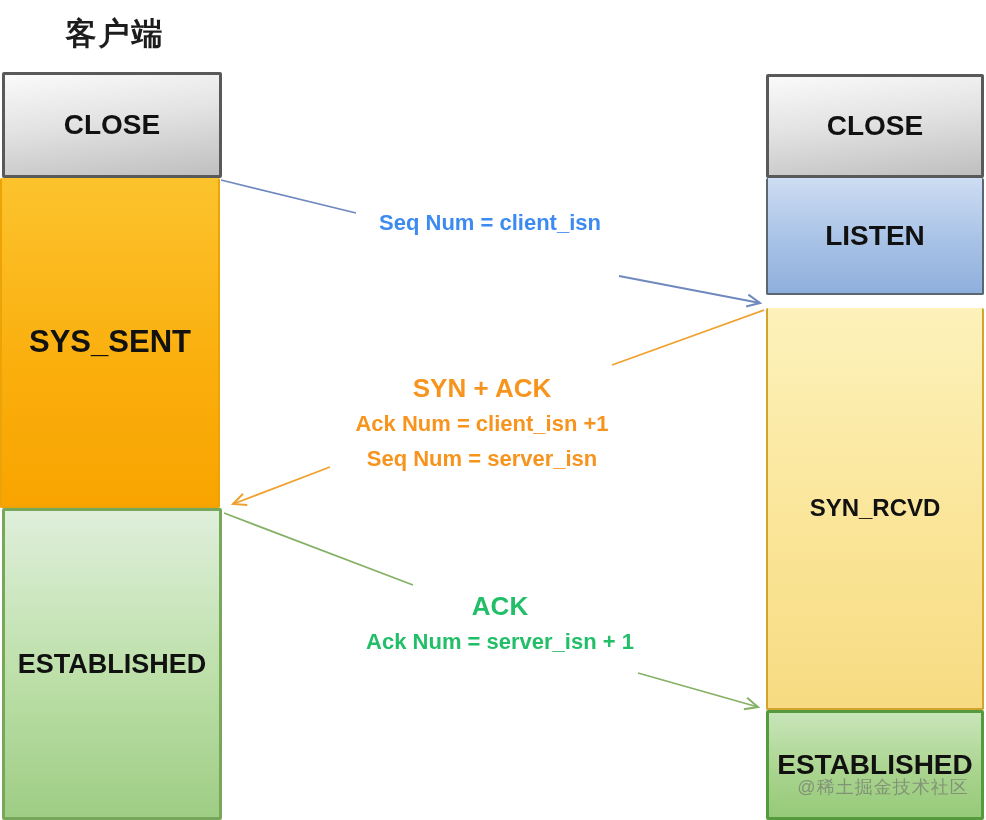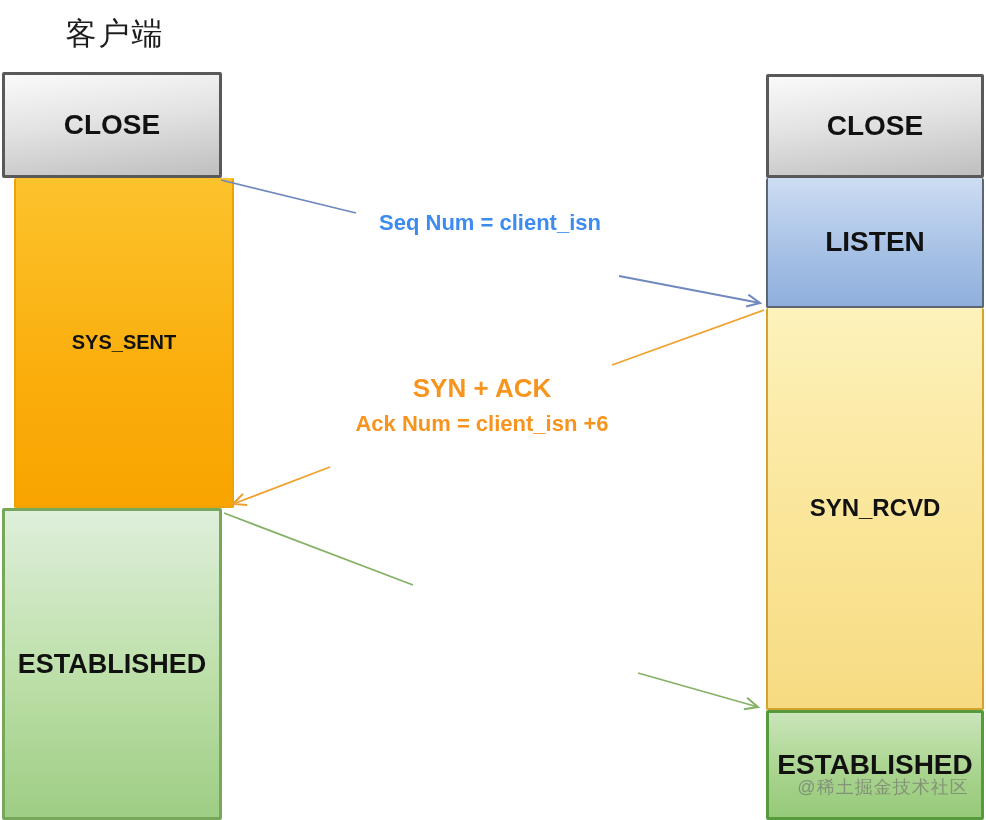--- a/index.html
+++ b/index.html
@@ -2,46 +2,46 @@
 <html><head>
 <meta charset="utf-8">
 <style>
   html,body{margin:0;padding:0;background:#fff;}
   #canvas{
     position:relative;width:986px;height:820px;background:#ffffff;overflow:hidden;
     font-family:"Liberation Sans",sans-serif;
   }
   .col-title{
     position:absolute;top:12px;height:44px;display:flex;align-items:center;justify-content:center;
-    font-size:31px;font-weight:400;color:#1d1d1d;letter-spacing:2px;
+    font-size:31px;font-weight:700;color:#1d1d1d;letter-spacing:2px;
   }
   #client-title{left:0;width:230px;}
   #server-title{left:764px;width:222px;}
 
   .state-box{
     position:absolute;display:flex;align-items:center;justify-content:center;
     font-weight:700;color:#111;box-sizing:border-box;white-space:nowrap;
     border-radius:2px;
     text-align:center;
   }
   
   .c-close      {left:2px;  top:72px;  width:220px;height:106px;font-size:28px;
                  background:linear-gradient(173deg,#fafafa 0%,#e3e3e3 45%,#bfbfbf 100%);
                  border:3px solid #595959;}
-  .c-syssent    {left:14px;  top:178px; width:220px;height:330px;font-size:20px;
+  .c-syssent    {left:0;  top:178px; width:220px;height:330px;font-size:31px;
                  background:linear-gradient(180deg,#fcc32d 0%,#faae0c 60%,#f9a400 100%);
                  border:2px solid #eca305;border-top:none;}
   .c-established{left:2px;  top:508px; width:220px;height:312px;font-size:27px;
                  background:linear-gradient(180deg,#dfefdb 0%,#bcdfa8 55%,#9ecd84 100%);
                  border:3px solid #76a75b;}
   
   .s-close      {left:766px;top:74px;  width:218px;height:104px;font-size:28px;
                  background:linear-gradient(173deg,#fafafa 0%,#e3e3e3 45%,#bfbfbf 100%);
                  border:3px solid #595959;}
-  .s-listen     {left:766px;top:178px; width:218px;height:130px;font-size:28px;
+  .s-listen     {left:766px;top:178px; width:218px;height:117px;font-size:28px;
                  background:linear-gradient(180deg,#cdddf3 0%,#a8c2e6 55%,#8fafdc 100%);
                  border:2px solid #5c6670;border-top:none;}
   .s-synrcvd    {left:766px;top:308px; width:218px;height:402px;font-size:24px;
                  background:linear-gradient(180deg,#fdf2bb 0%,#fae598 55%,#f7db82 100%);
                  border:2px solid #d3a42c;border-top:none;}
   .s-established{left:766px;top:710px; width:218px;height:110px;font-size:28px;
                  background:linear-gradient(180deg,#c9e5ba 0%,#aad48f 55%,#96ca79 100%);
                  border:3px solid #559a3c;}
 
   .msg{
@@ -96,17 +96,22 @@
 
     <line x1="224" y1="513" x2="413" y2="585" stroke="#85b166" stroke-width="1.8"></line>
     <line x1="638" y1="673" x2="758" y2="707" stroke="#85b166" stroke-width="1.8" marker-end="url(#head-green)"></line>
   </svg>
 
   <div id="msg-syn" class="msg">
     <div class="l2">Seq Num = client_isn</div>
   </div>
   <div id="msg-synack" class="msg">
     <div class="l1">SYN + ACK</div>
-    <div class="l2">Ack Num =  client_isn +6</div>
+    <div class="l2">Ack Num =  client_isn +1</div>
+    <div class="l3">Seq Num = server_isn</div>
+  </div>
+  <div id="msg-ack" class="msg">
+    <div class="l1">ACK</div>
+    <div class="l2">Ack Num = server_isn + 1</div>
   </div>
 
   <div id="watermark">@稀土掘金技术社区</div>
 </div>
 
 </body></html>

